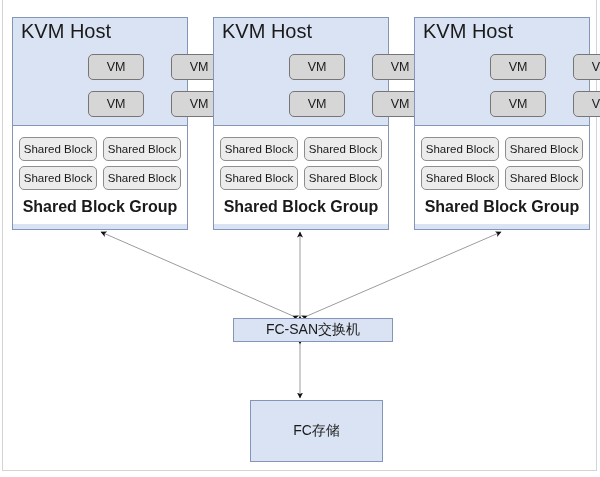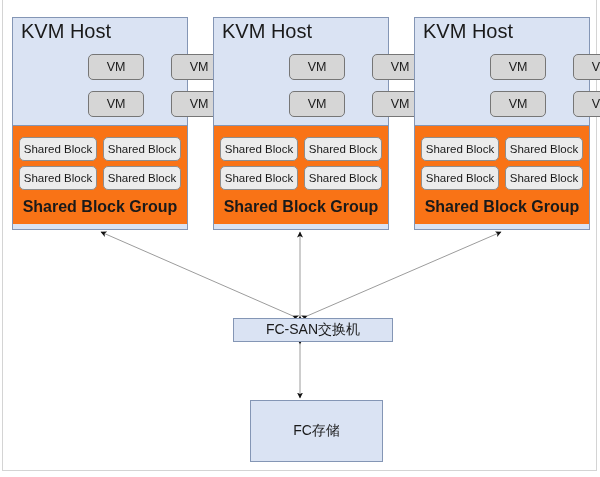--- a/index.html
+++ b/index.html
@@ -80,21 +80,21 @@
   .vm-r2 { top: 73px; }
   .vm-c1 { left: 23px; }
   .vm-c2 { left: 106px; }
 
   .sbg {
     position: absolute;
     left: 0;
     top: 107px;
     width: 100%;
     height: 99px;
-    background: #f97316;
+    background: #ffffff;
     border-top: 1px solid #8496b5;
     box-sizing: border-box;
   }
   .sb {
     position: absolute;
     width: 78px;
     height: 24px;
     border: 1px solid #8e8e8e;
     border-radius: 5px;
     background: #ececec;

